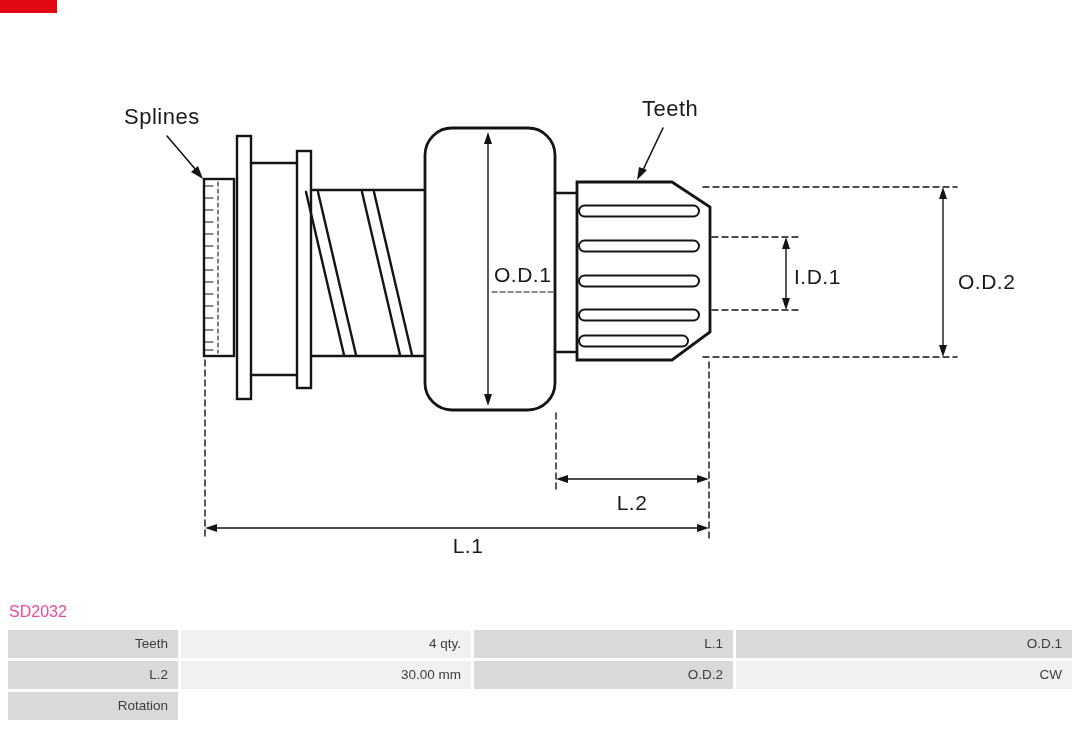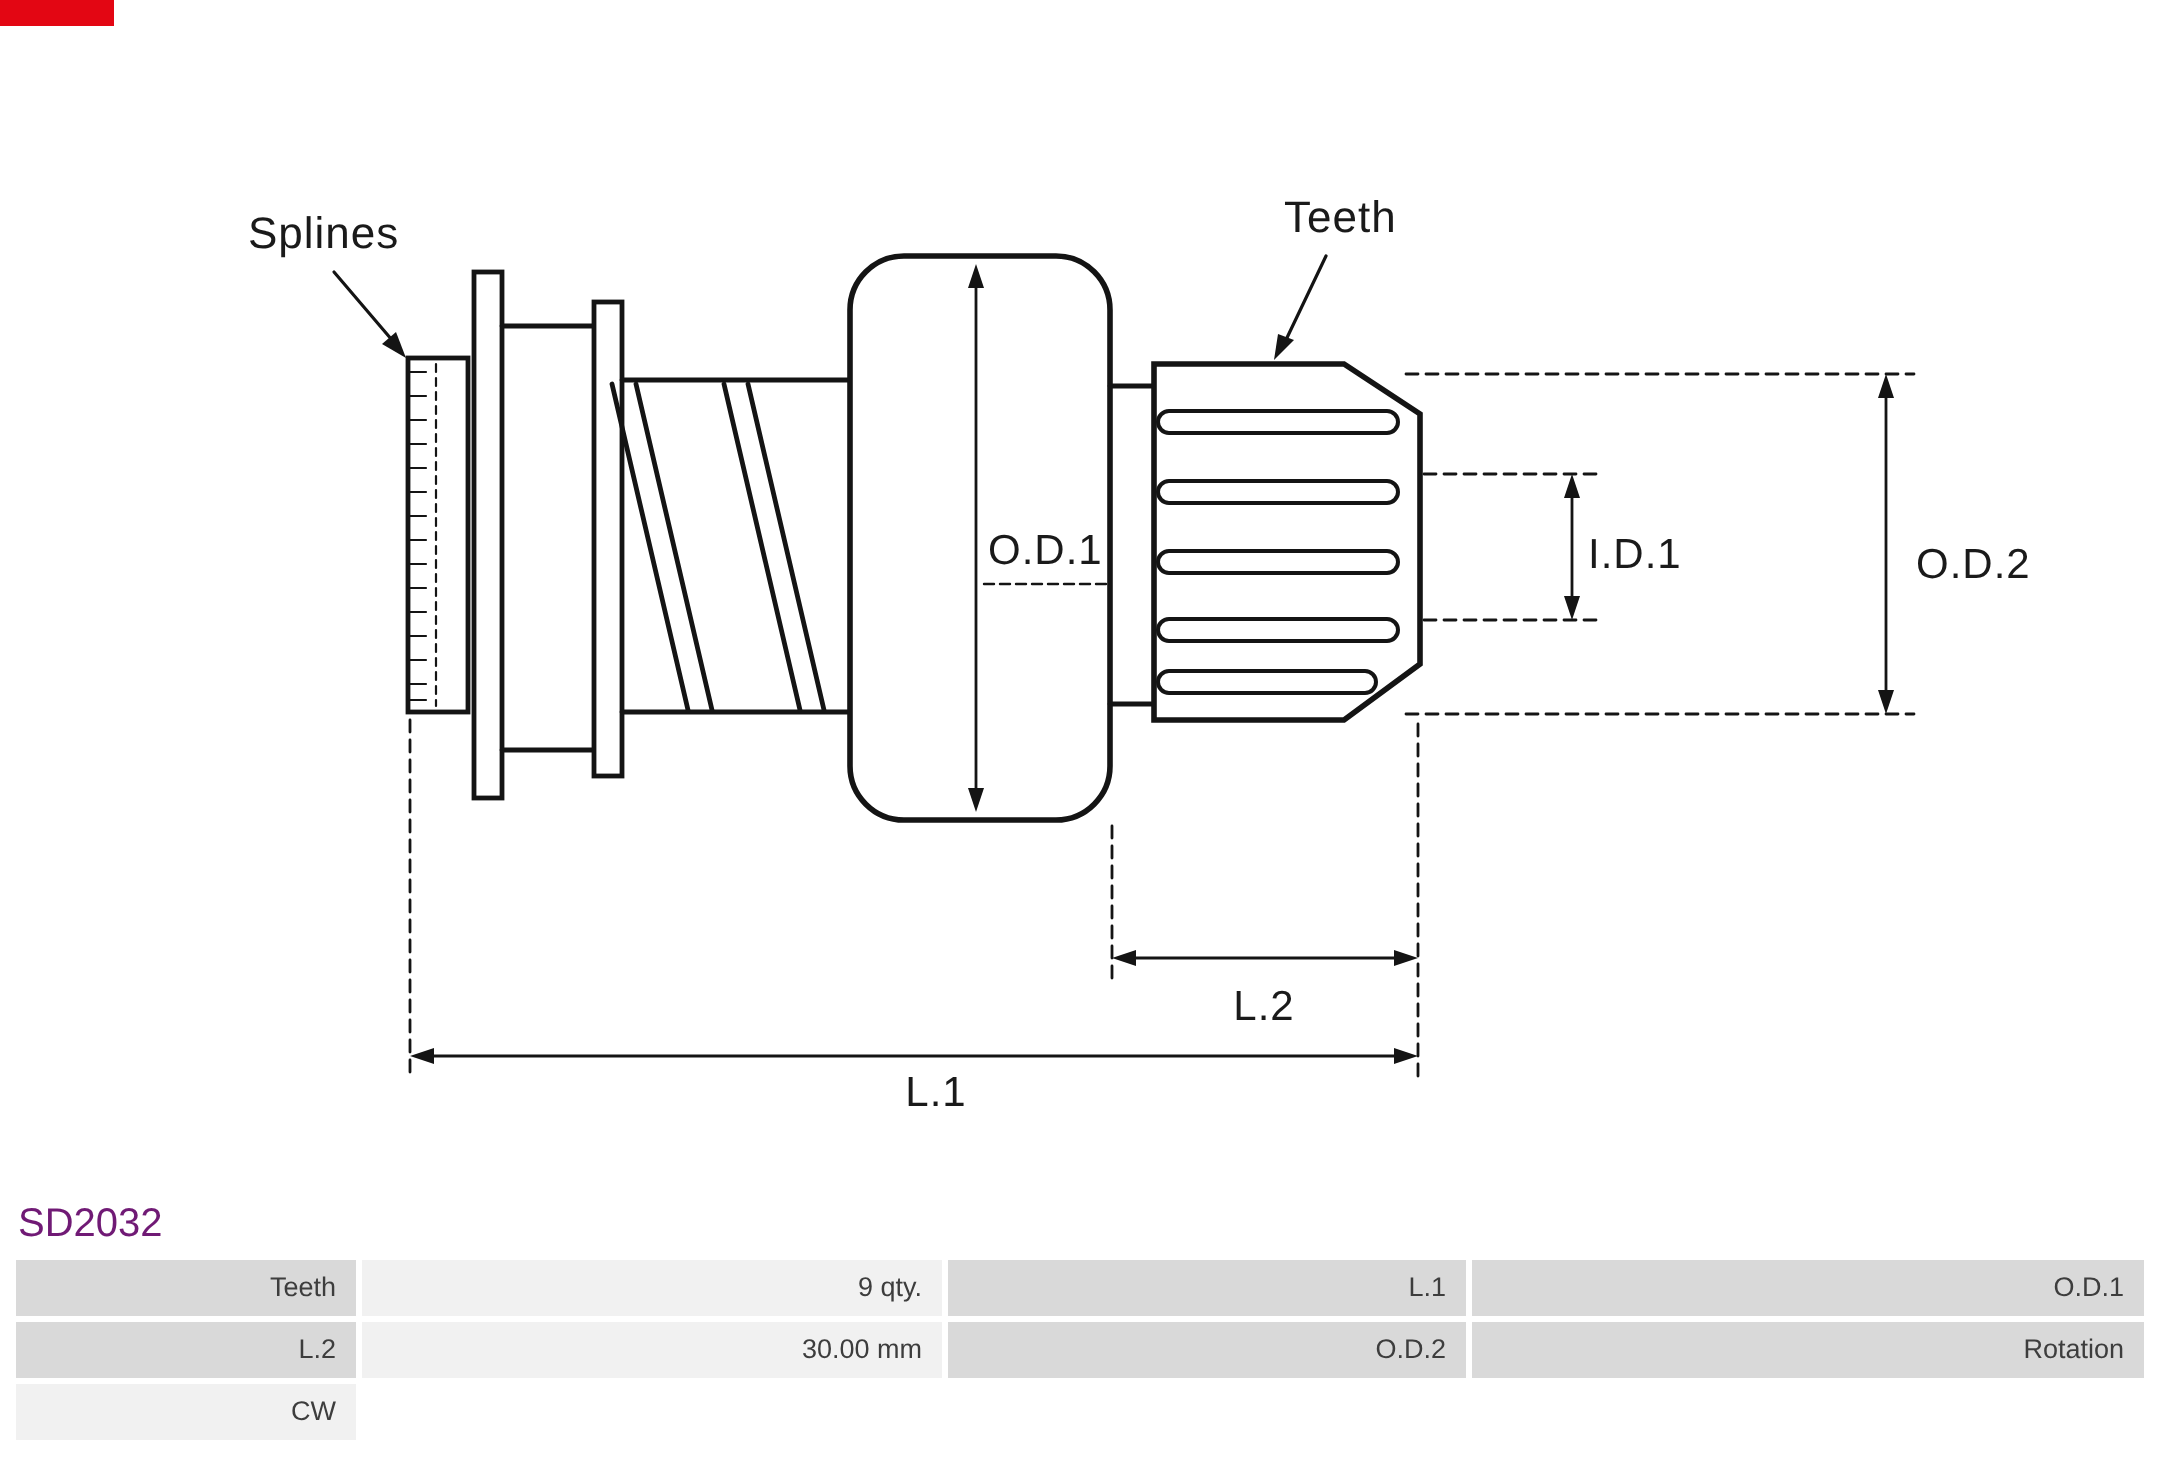--- a/index.html
+++ b/index.html
@@ -14,22 +14,22 @@
     width: 57px; height: 13px;
     background: #e30613;
   }
   svg.drawing { display: block; }
   svg.drawing text {
     font-family: "Liberation Sans", sans-serif;
     fill: #1a1a1a;
     letter-spacing: 0.5px;
   }
   .part-number {
-    color: #701a75;
-    font-size: 20px;
+    color: #ec4899;
+    font-size: 16px;
     line-height: 20px;
     margin: 0 0 8px 9px;
   }
   .specs {
     display: grid;
     grid-template-columns: 170px 290px 259px 1fr;
     gap: 3px;
     margin: 0 8px;
   }
   .cell {
@@ -144,25 +144,25 @@
       <line x1="663" y1="128" x2="642" y2="172" stroke="#141414" stroke-width="1.6"></line>
       <polygon points="637,180 647,170 639,167" fill="#141414"></polygon>
     </g>
   </svg>
 
   <div class="part-number">SD2032</div>
 
   <div class="specs">
 
     <div class="cell label">Teeth</div>
-    <div class="cell value">9 qty.</div>
+    <div class="cell value">4 qty.</div>
     <div class="cell label">L.1</div>
 
     <div class="cell label">O.D.1</div>
     <div class="cell label">L.2</div>
     <div class="cell value">30.00 mm</div>
 
     <div class="cell label">O.D.2</div>
+    <div class="cell value">CW</div>
     <div class="cell label">Rotation</div>
-    <div class="cell value">CW</div>
   </div>
 
 </div>
 
 </body></html>

